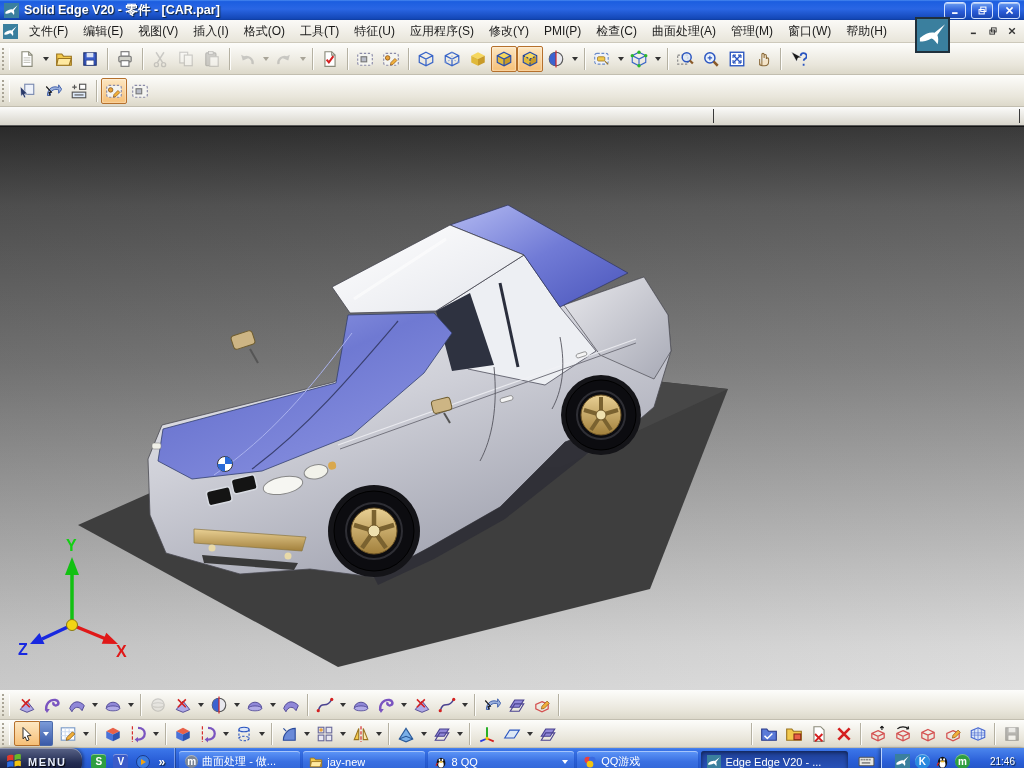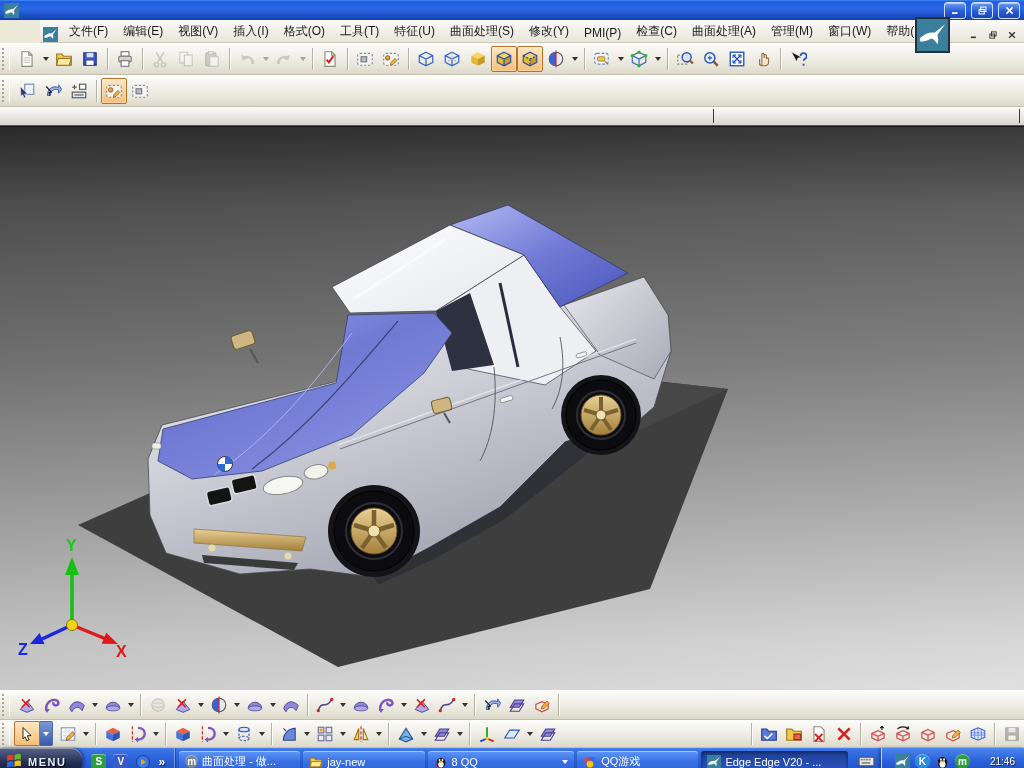--- a/index.html
+++ b/index.html
@@ -12,22 +12,22 @@
     background:linear-gradient(to bottom,#4a8af0 0%,#1c5ee0 8%,#2a66e4 45%,#1448b8 92%,#0f3c9e 100%);
     color:#fff;font-weight:bold;font-size:12.5px;text-shadow:1px 1px 1px #123;}
   .titlebar .appicon{width:15px;height:15px;flex:0 0 auto;}
   .titlebar .spacer{flex:1;}
   .wbtn{width:20px;height:15px;display:flex;align-items:center;justify-content:center;
     border:1px solid #cfe0ff;border-radius:3px;color:#fff;
     background:linear-gradient(#6a9df2,#2a5cd8 55%,#1a46b0);box-shadow:inset 0 1px 0 rgba(255,255,255,.5);}
   .wbtn svg{width:11px;height:11px;stroke:#fff;fill:#fff;}
 
   
-  .menubar{height:22px;display:flex;align-items:flex-end;gap:1px;padding:0 3px;
-    background:linear-gradient(#fbfaf7,#e8e5da);border-bottom:1px solid #cdc9bb;color:#1a1a1a;margin-left:40px;}
+  .menubar{height:22px;display:flex;align-items:center;gap:1px;padding:0 3px;
+    background:linear-gradient(#fbfaf7,#e8e5da);border-bottom:1px solid #cdc9bb;color:#1a1a1a;}
   .menubar .docicon{width:15px;height:15px;margin-right:3px;}
   .menu-item{padding:2px 7px;white-space:nowrap;cursor:default;}
   .menubar .spacer{flex:1;}
   .mbtn{width:18px;height:14px;display:flex;align-items:center;justify-content:center;color:#333;margin-right:44px0;}
   .mbtn svg{width:10px;height:10px;stroke:#333;fill:#333;}
 
   
   .toolbar{display:flex;align-items:center;background:linear-gradient(#fdfdfb,#e9e6db 70%,#dcd8ca);
     border-bottom:1px solid #c2beb0;}
   .tb1{height:31px;}
@@ -413,20 +413,21 @@
       </symbol>
   </defs>
 </svg>
 
 <div class="app">
 
   <div class="titlebar">
     <svg class="appicon">
         <use href="#i-swallow"></use>
       </svg>
+    <span>Solid Edge V20 - 零件 - [CAR.par]</span>
     <span class="spacer"></span>
     <div class="wbtn">
         <svg>
           <use href="#i-min"></use>
         </svg>
       </div>
     <div class="wbtn">
         <svg>
           <use href="#i-rest"></use>
         </svg>
@@ -442,21 +443,21 @@
     <svg class="docicon">
         <use href="#i-swallow"></use>
       </svg>
     <span class="menu-item">文件(F)</span>
     <span class="menu-item">编辑(E)</span>
     <span class="menu-item">视图(V)</span>
     <span class="menu-item">插入(I)</span>
     <span class="menu-item">格式(O)</span>
     <span class="menu-item">工具(T)</span>
     <span class="menu-item">特征(U)</span>
-    <span class="menu-item">曲面处理(S)</span>
+    <span class="menu-item">应用程序(S)</span>
     <span class="menu-item">修改(Y)</span>
     <span class="menu-item">PMI(P)</span>
     <span class="menu-item">检查(C)</span>
     <span class="menu-item">曲面处理(A)</span>
     <span class="menu-item">管理(M)</span>
     <span class="menu-item">窗口(W)</span>
     <span class="menu-item">帮助(H)</span>
     <span class="spacer"></span>
     <div class="mbtn">
         <svg>

